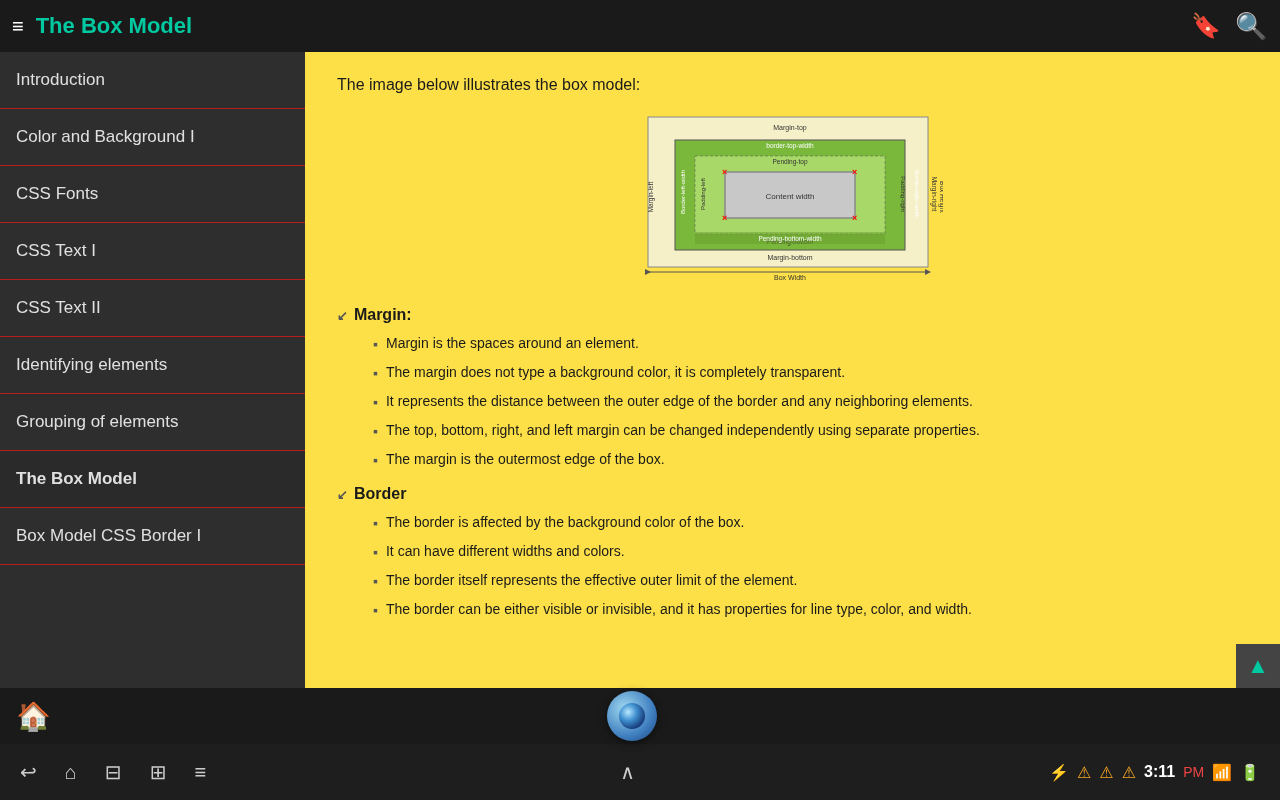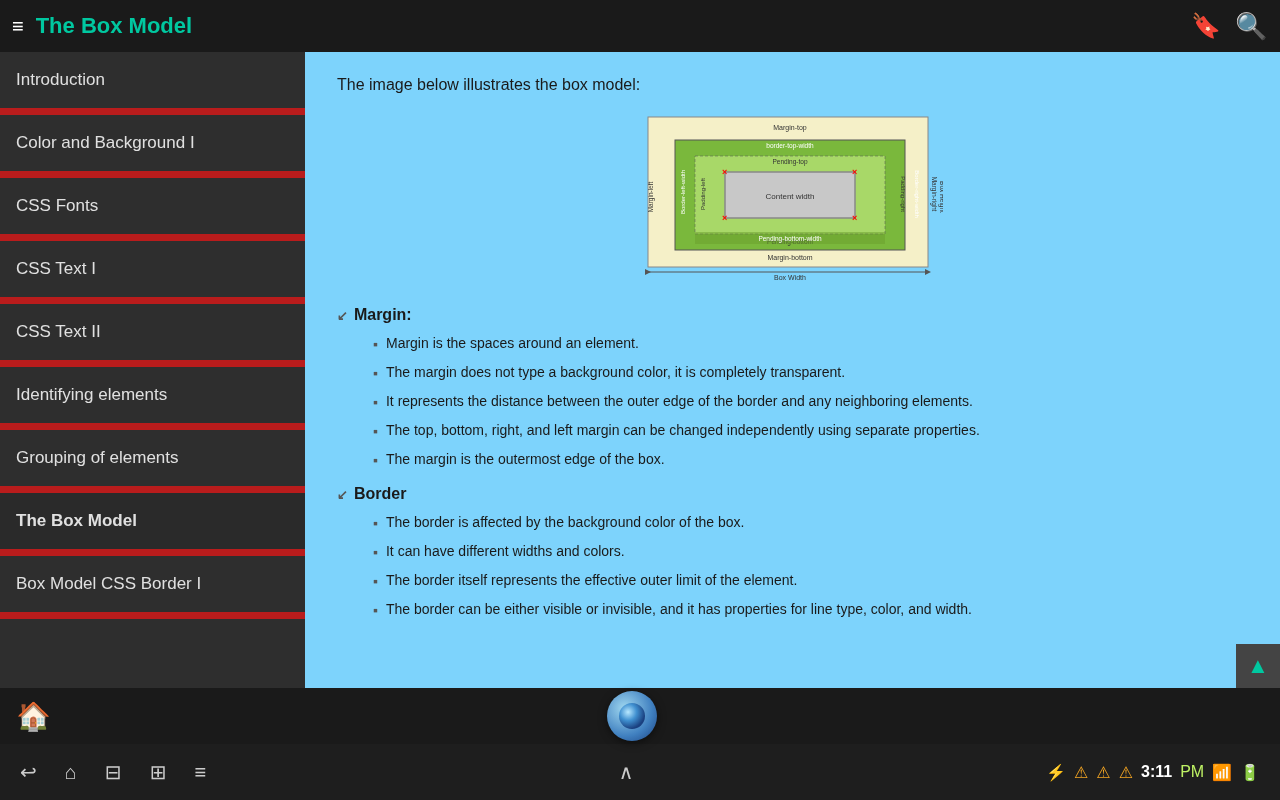--- a/index.html
+++ b/index.html
@@ -29,31 +29,31 @@
     #sidebar {
       width: 305px;
       background: #2e2e2e;
       overflow-y: auto;
       flex-shrink: 0;
     }
     .sidebar-item {
       display: flex;
       align-items: center;
       padding: 18px 16px;
-      border-bottom: 7px solid #b91c1c;
+      border-bottom: 1px solid #b91c1c;
       cursor: pointer;
       font-size: 17px;
       color: #e0e0e0;
     }
     .sidebar-item.active { background: #2a2a2a; font-weight: bold; }
 
     
     #content {
       flex: 1;
-      background: #7dd3fc;
+      background: #fde047;
       color: #1a1a1a;
       overflow-y: auto;
       padding: 24px 32px;
     }
 
     .section-intro {
       font-size: 16px;
       margin-bottom: 18px;
       color: #1a1a1a;
     }
@@ -122,21 +122,21 @@
       align-items: center;
       justify-content: space-between;
       padding: 0 20px;
     }
     .nav-icons-left { display: flex; gap: 28px; align-items: center; }
     .nav-icon { font-size: 20px; color: #ccc; cursor: pointer; }
     .nav-center { display: flex; align-items: center; }
     .nav-center-btn { font-size: 20px; color: #ccc; cursor: pointer; }
     .nav-right { display: flex; gap: 8px; align-items: center; font-size: 13px; color: #ccc; }
     .nav-right .time { font-size: 16px; color: #fff; font-weight: bold; }
-    .nav-right .ampm { font-size: 16px; color: #bef264; }
+    .nav-right .ampm { font-size: 14px; color: #ef4444; }
     .status-icon { font-size: 16px; color: #ccc; }
 
     
     #scroll-up {
       position: fixed;
       right: 0;
       bottom: 112px;
       background: #444;
       width: 44px; height: 44px;
       display: flex; align-items: center; justify-content: center;

